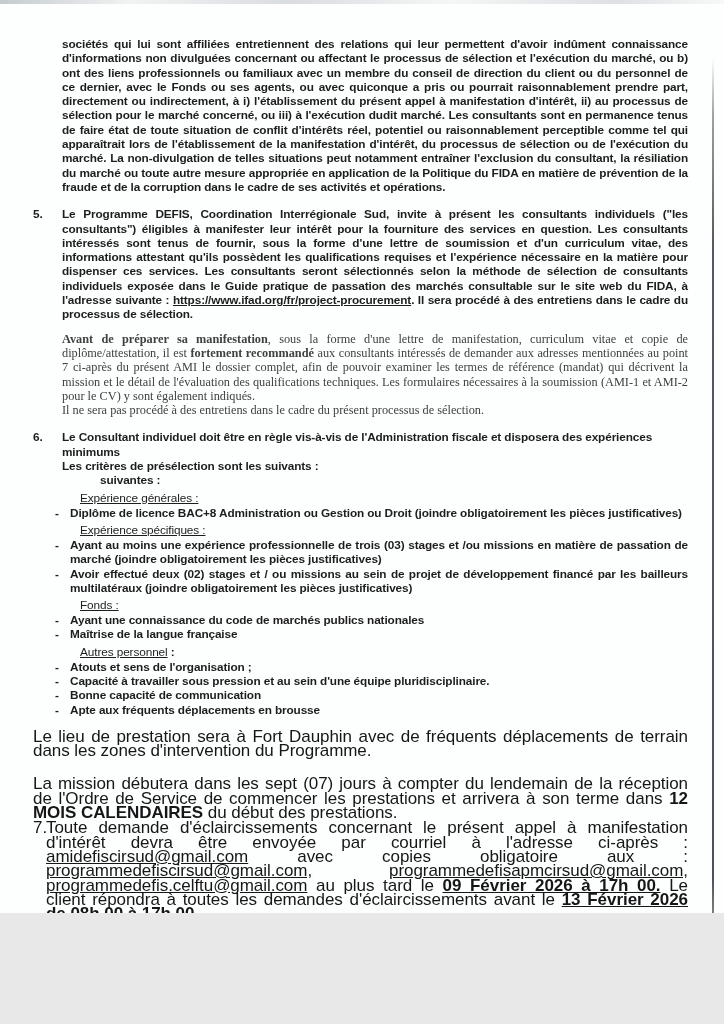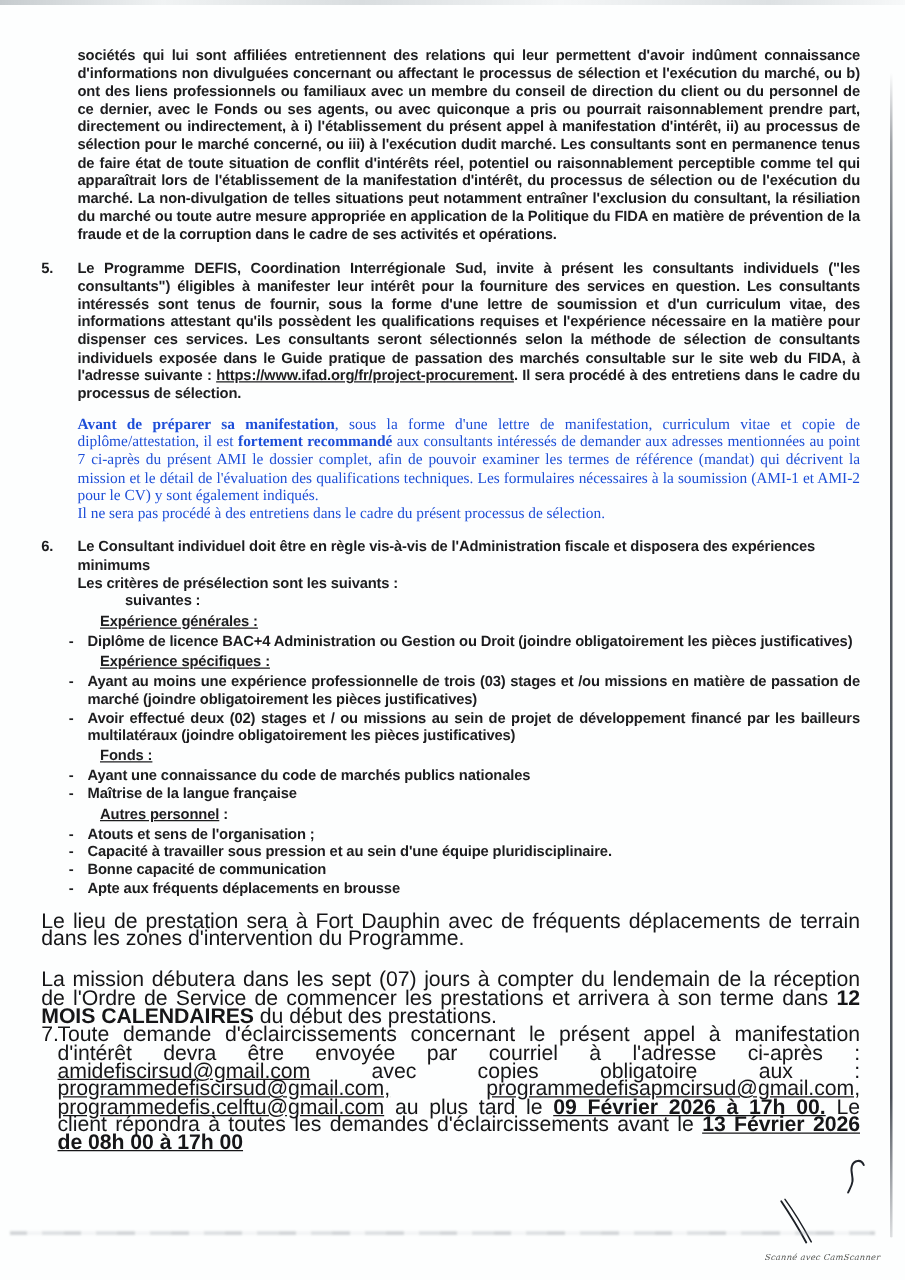--- a/index.html
+++ b/index.html
@@ -1,40 +1,40 @@
 <!DOCTYPE html>
 <html lang="fr"><head>
 <meta charset="utf-8">
 <style>
   html,body{margin:0;padding:0;background:#e8e8e8;}
   .page{
-    position:relative;width:724px;height:1024px;margin:0 auto;
+    position:relative;width:724px;height:913px;margin:0 auto;
     background:#fdfefe;overflow:hidden;color:#1d1d1f;
     font-family:"Liberation Sans","DejaVu Sans",sans-serif;
   }
   .scan-top-edge{
     position:absolute;top:0;left:0;width:724px;height:4px;
     background:linear-gradient(90deg,rgba(70,85,95,.30),rgba(130,145,150,.10) 18%,rgba(90,105,115,.22) 40%,rgba(140,150,160,.08) 62%,rgba(95,110,120,.20) 85%,rgba(140,150,160,.05));
     filter:blur(.6px);
   }
   .content{position:absolute;top:37px;left:33px;width:655px;}
   p{margin:0;}
   .sans{font-size:11.8px;line-height:14.3px;font-weight:bold;letter-spacing:-.12px;}
   .sans-light{font-size:17px;line-height:14.3px;font-weight:normal;letter-spacing:-.05px;color:#161618;}
-  .serif{font-family:"Liberation Serif","DejaVu Serif",serif;font-size:12.3px;line-height:14.3px;font-weight:normal;color:#1d4ed8;}
+  .serif{font-family:"Liberation Serif","DejaVu Serif",serif;font-size:12.3px;line-height:14.3px;font-weight:normal;color:#404040;}
   .just{text-align:justify;}
   .num-item{display:flex;align-items:flex-start;}
   .num{flex:none;width:29px;}
   .num-narrow{flex:none;width:13px;}
   .itext{flex:1;min-width:0;}
   .block-gap-a{margin-bottom:13px;}
   .block-gap-b{margin-bottom:10px;}
   .u{text-decoration:underline;}
   .bu{font-weight:bold;text-decoration:underline;}
-  .sec-title{font-weight:bold;text-decoration:underline;font-size:11.8px;line-height:14.6px;letter-spacing:-.1px;padding-left:47px;}
+  .sec-title{font-weight:normal;text-decoration:underline;font-size:11.8px;line-height:14.6px;letter-spacing:-.1px;padding-left:47px;}
   .sec-suffix{font-weight:bold;text-decoration:none;}
   .bullet{display:flex;align-items:flex-start;}
   .dash{flex:none;width:15px;margin-left:22px;}
   .btext{flex:1;min-width:0;}
   .line3-indent{display:block;margin-left:38px;}
   .lineblock{display:block;}
   .sections{margin-bottom:13px;}
   .location-par{margin-bottom:19px;}
   .mission-par{margin-bottom:1px;}
   .edge-line{
@@ -89,21 +89,21 @@
         <span class="line3-indent">suivantes :</span>
       </div>
     </div>
 
     <div class="sections">
 
       <div>
         <div><span class="sec-title">Expérience générales :</span><span class="sec-suffix sans"></span></div>
         <div class="bullet sans">
             <span class="dash">-</span>
-            <span class="btext just">Diplôme de licence BAC+4 Administration ou Gestion ou Droit (joindre obligatoirement les pièces justificatives)</span>
+            <span class="btext just">Diplôme de licence BAC+8 Administration ou Gestion ou Droit (joindre obligatoirement les pièces justificatives)</span>
           </div>
       </div>
 
       <div>
         <div><span class="sec-title">Expérience spécifiques :</span><span class="sec-suffix sans"></span></div>
         <div class="bullet sans">
             <span class="dash">-</span>
             <span class="btext just">Ayant au moins une expérience professionnelle de trois (03) stages et /ou missions en matière de passation de marché (joindre obligatoirement les pièces justificatives)</span>
           </div>
         <div class="bullet sans">

